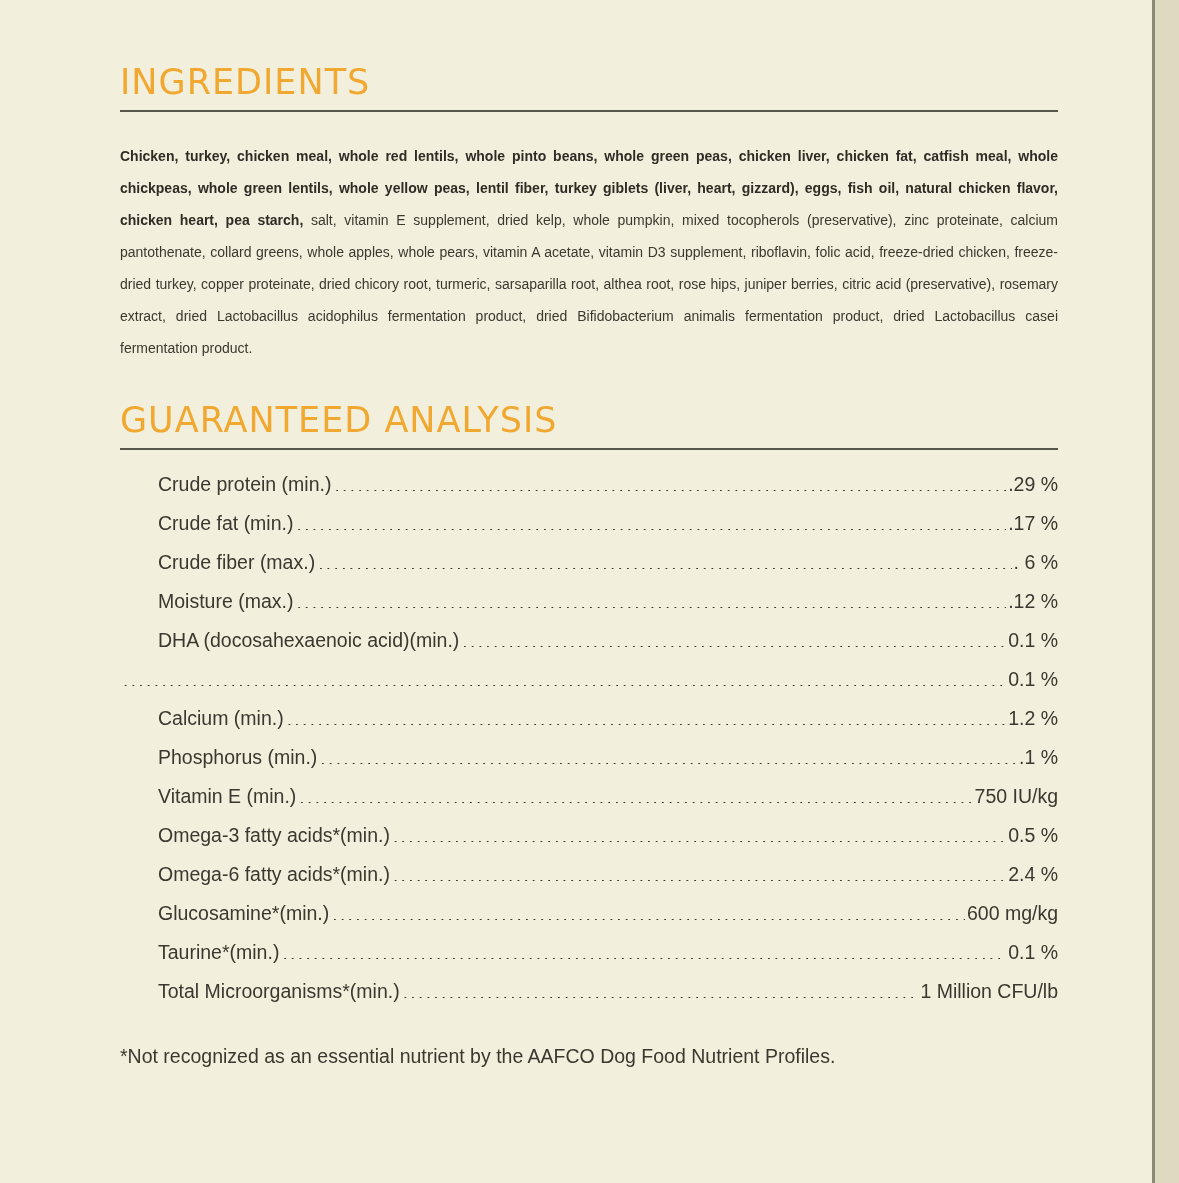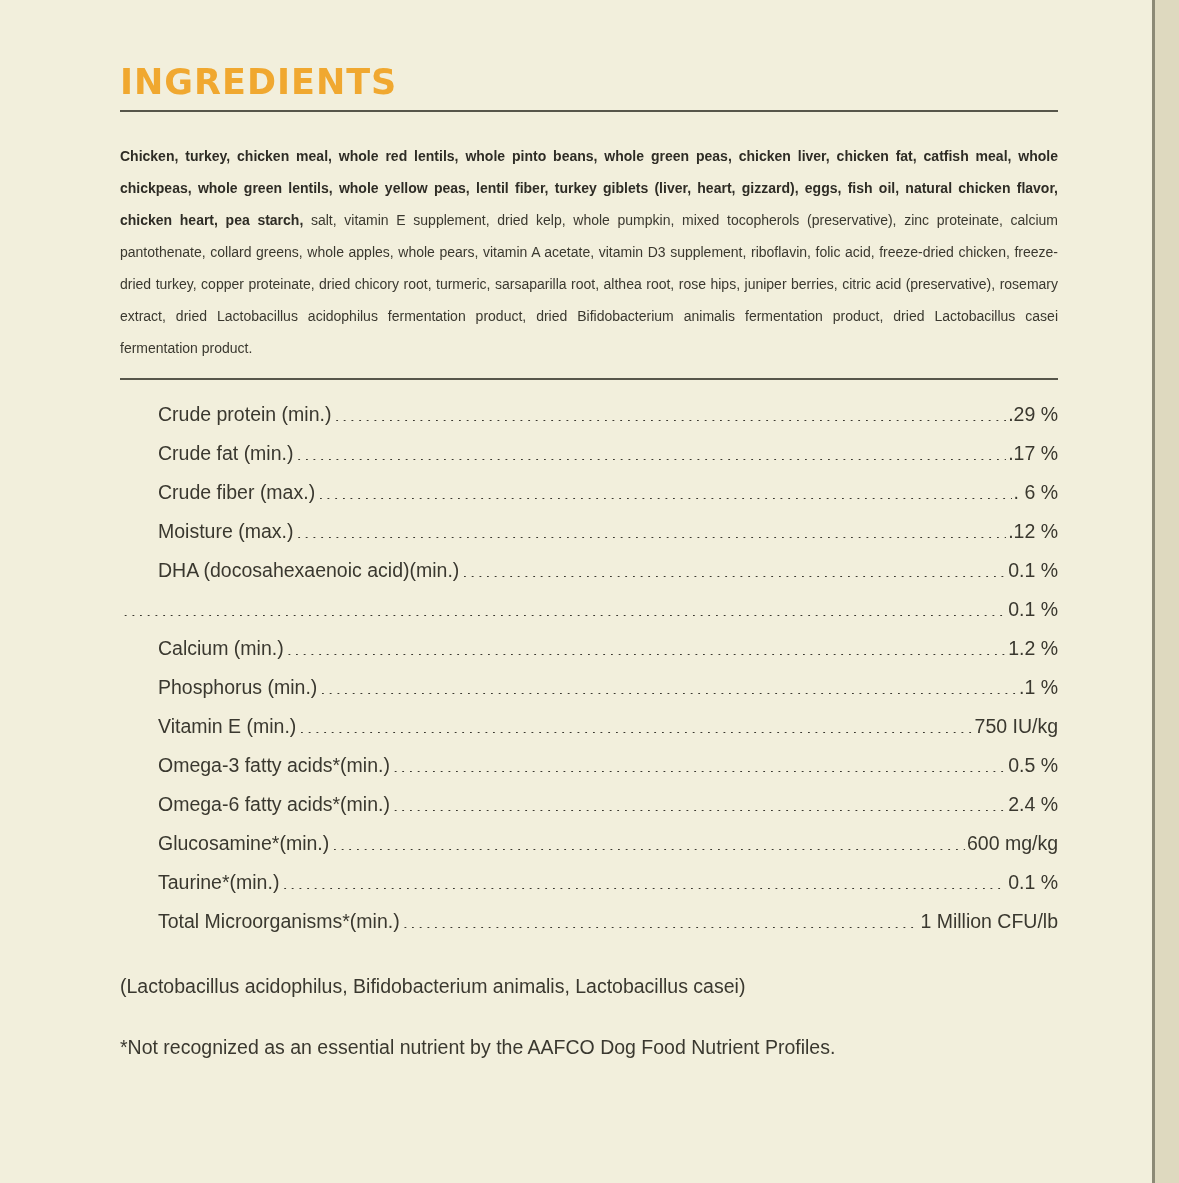--- a/index.html
+++ b/index.html
@@ -33,21 +33,21 @@
     border-left: 3px solid #8c8a76;
   }
   .content {
     position: absolute;
     left: 120px;
     top: 0;
     width: 940px;
   }
   h2.section-title {
     font-family: "DejaVu Sans", sans-serif;
-    font-weight: bold;
+    font-weight: normal;
     color: #f0a830;
     letter-spacing: 0.5px;
     margin: 0;
     padding: 0;
   }
   #ingredients-title {
     font-size: 35px;
     padding-top: 62px;
     letter-spacing: 1px;
   }
@@ -120,20 +120,21 @@
 <div class="page">
   <div class="content">
 
     <h2 class="section-title" id="ingredients-title">INGREDIENTS</h2>
     <hr class="rule">
 
     <p class="ingredients-body">
       <span class="bold">Chicken, turkey, chicken meal, whole red lentils, whole pinto beans, whole green peas, chicken liver, chicken fat, catfish meal, whole chickpeas, whole green lentils, whole yellow peas, lentil fiber, turkey giblets (liver, heart, gizzard), eggs, fish oil, natural chicken flavor, chicken heart, pea starch,</span><span class="regular"> salt, vitamin E supplement, dried kelp, whole pumpkin, mixed tocopherols (preservative), zinc proteinate, calcium pantothenate, collard greens, whole apples, whole pears, vitamin A acetate, vitamin D3 supplement, riboflavin, folic acid, freeze-dried chicken, freeze-dried turkey, copper proteinate, dried chicory root, turmeric, sarsaparilla root, althea root, rose hips, juniper berries, citric acid (preservative), rosemary extract, dried Lactobacillus acidophilus fermentation product, dried Bifidobacterium animalis fermentation product, dried Lactobacillus casei fermentation product.</span>
     </p>
 
+    <h2 class="section-title" id="analysis-title">GUARANTEED ANALYSIS</h2>
     <hr class="rule">
 
     <div class="analysis-list" id="analysis-list">
         <div class="row">
           <span class="label">Crude protein (min.)</span>
           <span class="dots">........................................................................................................................................................................................................</span>
           <span class="value">.29 %</span>
         </div>
         <div class="row">
           <span class="label">Crude fat (min.)</span>
@@ -194,18 +195,17 @@
           <span class="dots">........................................................................................................................................................................................................</span>
           <span class="value">0.1 %</span>
         </div>
         <div class="row">
           <span class="label">Total Microorganisms*(min.)</span>
           <span class="dots">........................................................................................................................................................................................................</span>
           <span class="value">1 Million CFU/lb</span>
         </div>
       </div>
 
-    <p class="note">(Lactobacillus acidophilus, Bifidobacterium animalis, Lactobacillus casei)</p>
     <p class="note">*Not recognized as an essential nutrient by the AAFCO Dog Food Nutrient Profiles.</p>
   </div>
 </div>
 
 <div class="right-edge"></div>
 
 </body></html>

